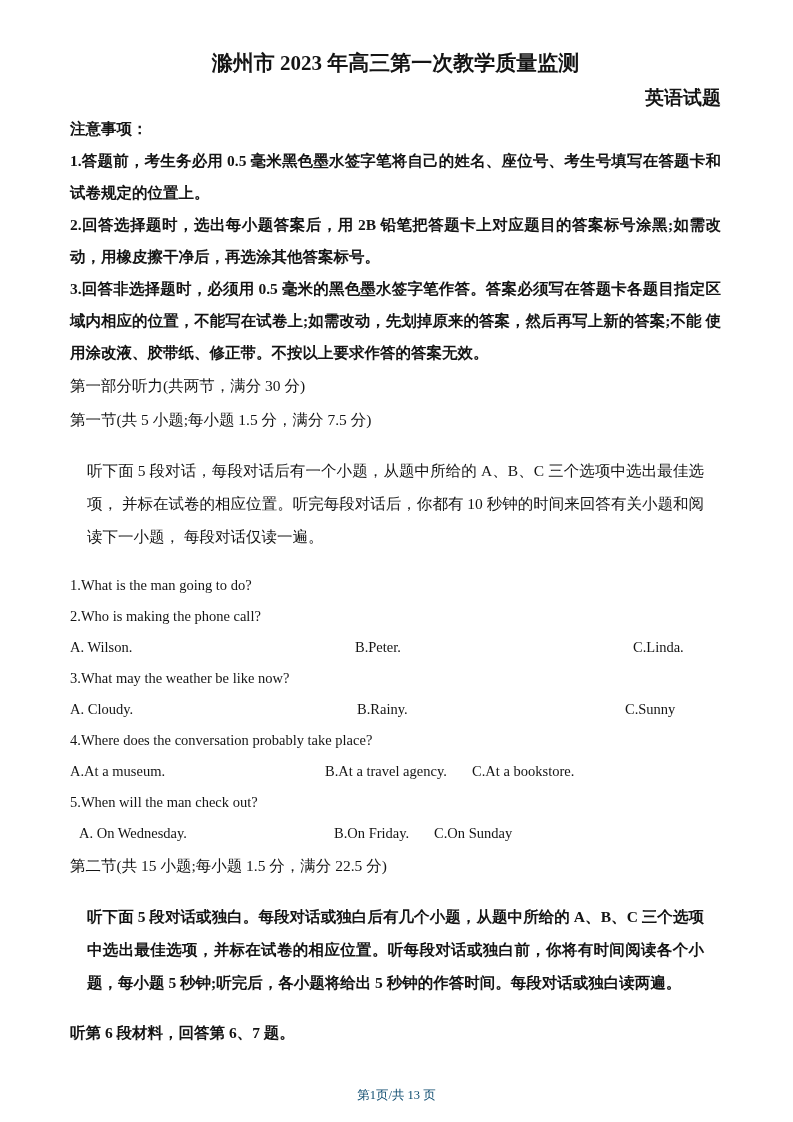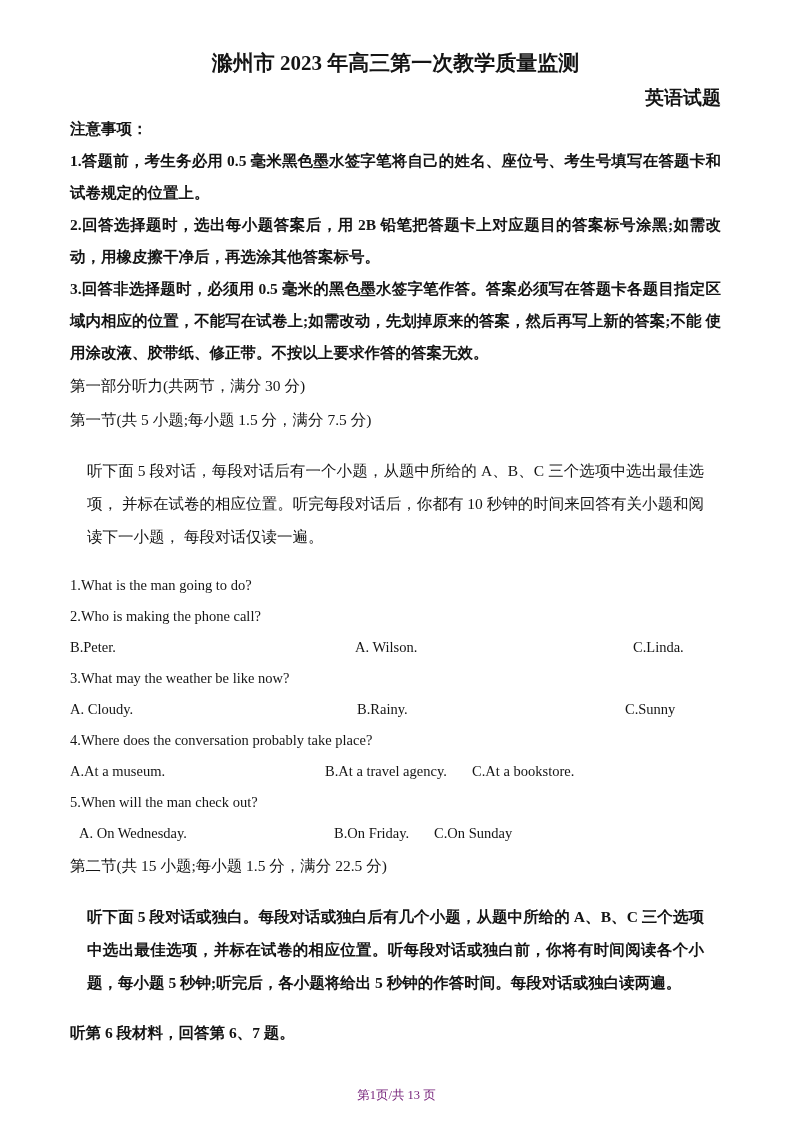--- a/index.html
+++ b/index.html
@@ -88,21 +88,21 @@
     font-weight: bold;
     line-height: 34px;
   }
   .footer {
     position: absolute;
     left: 0;
     right: 0;
     bottom: 18px;
     text-align: center;
     font-size: 12.5px;
-    color: #701a75;
+    color: #0c4a6e;
   }
 </style>
 </head>
 <body>
 
 <div class="page">
 
   <h1 class="title">滁州市 2023 年高三第一次教学质量监测</h1>
   <h2 class="subtitle">英语试题</h2>
 
@@ -115,22 +115,22 @@
   <div class="sec-heading">第一节(共 5 小题;每小题 1.5 分，满分 7.5 分)</div>
   <p class="instructions">听下面 5 段对话，每段对话后有一个小题，从题中所给的 A、B、C 三个选项中选出最佳选项，  并标在试卷的相应位置。听完每段对话后，你都有 10 秒钟的时间来回答有关小题和阅读下一小题，  每段对话仅读一遍。</p>
 
   <div class="question">
     <div class="q-text">1.What is the man going to do?</div>
   </div>
 
   <div class="question">
     <div class="q-text">2.Who is making the phone call?</div>
     <div class="opts q2">
+      <span>A. Wilson.</span>
       <span>B.Peter.</span>
-      <span>A. Wilson.</span>
       <span>C.Linda.</span>
     </div>
   </div>
 
   <div class="question">
     <div class="q-text">3.What may the weather be like now?</div>
     <div class="opts q3">
       <span>A. Cloudy.</span>
       <span>B.Rainy.</span>
       <span>C.Sunny</span>

